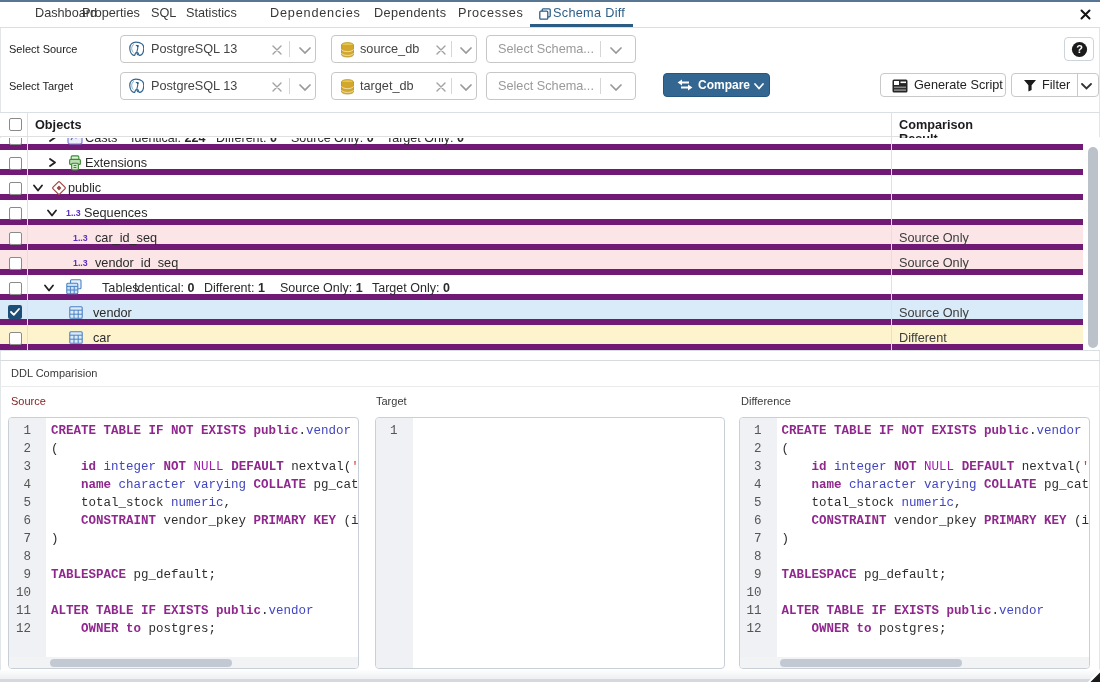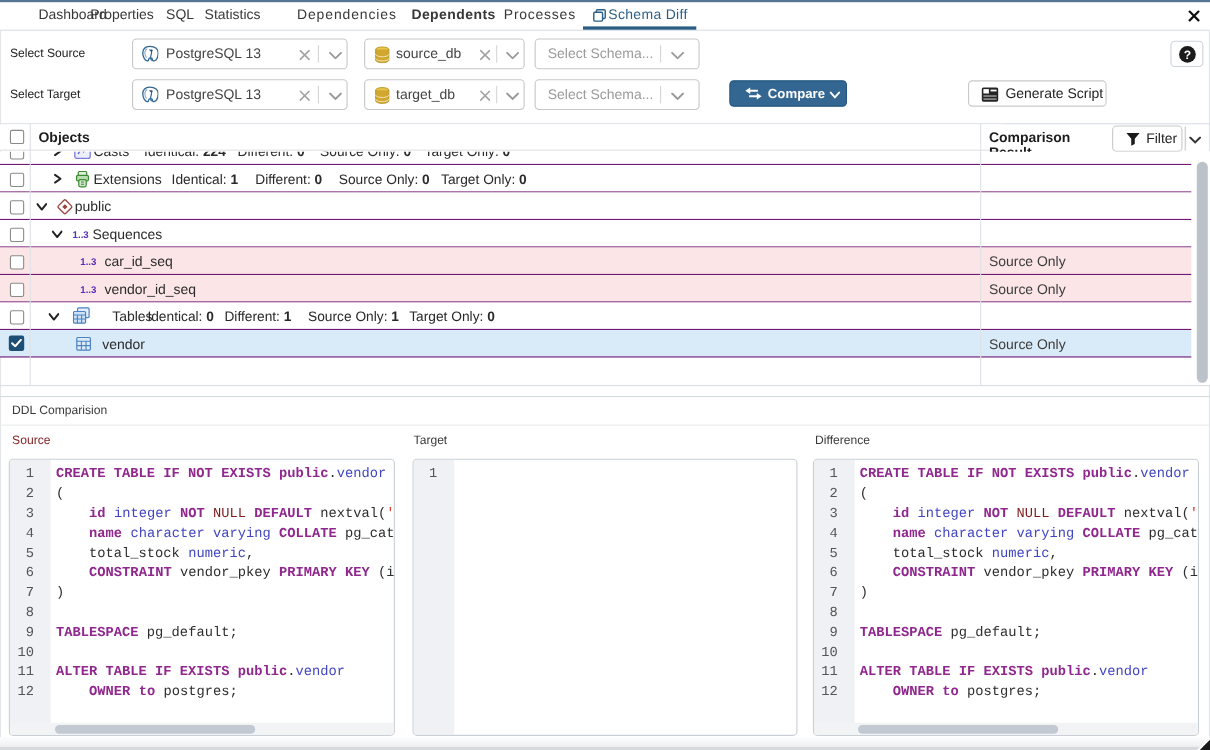--- a/index.html
+++ b/index.html
@@ -15,50 +15,50 @@
   .lbl { position:absolute; font-size:11px; color:#222; }
   .combo { position:absolute; height:28px; background:#fff; border:1px solid #c7c7c7; border-radius:4px; }
   .combo .txt { position:absolute; top:0; line-height:26px; font-size:12.7px; color:#444; white-space:nowrap; }
   .combo .ph { color:#9a9a9a; }
   .sep { position:absolute; width:1px; height:16px; top:5px; background:#d6d6d6; }
   .btn { position:absolute; height:24px; border-radius:4px; border:1px solid #c9c9c9; background:#fff; }
   .btn .txt { position:absolute; top:0; line-height:22px; font-size:12.7px; white-space:nowrap; }
   
   .hdrtext { position:absolute; font-weight:bold; font-size:12.7px; color:#1c1c1c; }
   .cb { position:absolute; width:13px; height:13px; border:1px solid #8a8a8a; border-radius:2px; background:#fff; }
-  .row { position:relative; width:1100px; height:25px; border-bottom:1px solid #701a75; background:#fff; }
+  .row { position:relative; width:1100px; height:25px; border-bottom:6px solid #701a75; background:#fff; }
   .row .nm { position:absolute; top:0; line-height:27px; font-size:12.7px; color:#2a2a2a; white-space:nowrap; }
   .row .st { position:absolute; top:0; line-height:27px; font-size:12.5px; color:#2a2a2a; white-space:nowrap; }
   .row .st b { font-weight:bold; }
   .row .res { position:absolute; left:899px; top:0; line-height:27px; font-size:12.7px; color:#3c3c3c; }
   .g { display:inline-block; }
   
   .panel { position:absolute; top:417px; height:252px; background:#fff; border:1px solid #c9cfd7; border-radius:4px; overflow:hidden; }
   .gutter { position:absolute; left:0; top:0; bottom:0; width:37px; background:#f0f1f4; }
   .lnums { position:absolute; left:0; top:4px; width:22px; text-align:right; font-family:"Liberation Mono", monospace; font-size:12.5px; line-height:18px; color:#555; }
   .code { position:absolute; left:42px; top:4px; font-family:"Liberation Mono", monospace; font-size:12.5px; line-height:18px; color:#2e2e2e; white-space:pre; }
   .k { color:#90278e; font-weight:bold; }
   .t { color:#4145c0; }
-  .a { color:#7f1d1d; }
+  .a { color:#a21caf; }
   .s { color:#d8402f; }
   .hthumb { position:absolute; height:8px; border-radius:4px; background:#c3c9d2; }
   #edges { left:0; top:28px; width:1100px; height:654px; border-left:1px solid #e3e6e9; border-right:1px solid #e3e6e9; pointer-events:none; }
 </style>
 </head>
 <body>
 <div class="abs" id="edges"></div>
 
 <div class="abs" id="topbar"></div>
 <div class="abs" id="tab-underline"></div>
 <div class="tab" style="left:11px;margin-left:24px;">Dashboard</div>
 <div class="tab" style="left:82px;">Properties</div>
 <div class="tab" style="left:151px;">SQL</div>
 <div class="tab" style="left:186px;">Statistics</div>
 <div class="tab" style="left:270px; letter-spacing:0.8px;">Dependencies</div>
-<div class="tab" style="left:374px; letter-spacing:0.4px;font-weight:bold;">Dependents</div>
+<div class="tab" style="left:374px; letter-spacing:0.4px;">Dependents</div>
 <div class="tab" style="left:458px; letter-spacing:0.7px;">Processes</div>
 <div class="tab" id="tab-active" style="left:553px; letter-spacing:0.3px;">Schema Diff</div>
 <svg class="abs" style="left:539px; top:8px;" width="12" height="12" viewBox="0 0 12 12" stroke="#2c5f87" stroke-width="1.3">
     <rect x="3.2" y="0.8" width="8" height="8" rx="1" fill="none"></rect>
     <rect x="0.8" y="3.2" width="8" height="8" rx="1" fill="#fff"></rect>
   </svg>
 <svg class="abs" style="left:1080px; top:9px;" width="11" height="11" viewBox="0 0 11 11" stroke="#111" stroke-width="2" stroke-linecap="round">
     <path d="M1.5 1.5 L9.5 9.5 M9.5 1.5 L1.5 9.5"></path>
   </svg>
 
@@ -160,21 +160,21 @@
 <div class="btn" style="left:880px; top:73px; width:126px;">
   <svg class="abs" style="left:11px; top:5px;" width="16" height="14" viewBox="0 0 16 14">
     <rect x="0.5" y="0.5" width="15" height="13" rx="1.5" fill="#262626"></rect>
     <rect x="2" y="2" width="5" height="4" fill="#fff"></rect>
     <rect x="8.5" y="2.5" width="5.5" height="1.6" fill="#fff"></rect>
     <rect x="2" y="7.5" width="12" height="1.6" fill="#888"></rect>
     <rect x="2" y="10.3" width="12" height="1.6" fill="#888"></rect>
   </svg>
   <div class="txt" style="left:33px; color:#222;">Generate Script</div>
 </div>
-<div class="btn" style="left:1011px; top:73px; width:64px;margin-top:41px;">
+<div class="btn" style="left:1011px; top:73px; width:88px;">
   <svg class="abs" style="left:11px; top:5px;" width="14" height="14" viewBox="0 0 14 14">
       <path d="M1 1 h12 L8.6 6.2 V11 L5.4 12.6 V6.2 Z" fill="#1b1b1b"></path>
     </svg>
   <div class="txt" style="left:30px; color:#222;">Filter</div>
   <div class="sep" style="left:65px; top:0; height:22px; background:#c9c9c9;"></div>
   <svg class="abs" style="left:69px; top:9px;" width="11" height="7" viewBox="0 0 11 7" fill="none" stroke="#333" stroke-width="1.8" stroke-linecap="round">
       <path d="M1 1 L5.5 5.5 L10 1"></path>
     </svg>
 </div>
 
@@ -207,21 +207,20 @@
     <svg class="abs" style="left:48px; top:8px;" width="9" height="9" viewBox="0 0 9 9" fill="none" stroke="#222" stroke-width="1.8" stroke-linecap="round" stroke-linejoin="round">
           <path d="M2 1 L7 4.5 L2 8"></path>
         </svg>
     <svg class="abs" style="left:67px; top:5px;" width="16" height="16" viewBox="0 0 16 16">
           <rect x="4.2" y="0.9" width="7.6" height="4.6" rx="1" fill="#dff0da" stroke="#3d8b35" stroke-width="1.1"></rect>
           <rect x="2.6" y="4.4" width="10.8" height="5" rx="1" fill="#b9dcb1" stroke="#3d8b35" stroke-width="1.1"></rect>
           <rect x="4.6" y="8.3" width="6.8" height="6.6" rx="1.4" fill="#cfe8c8" stroke="#3d8b35" stroke-width="1.1"></rect>
           <path d="M6.6 10.5 h2.8 M6.6 12.5 h2.8" stroke="#3d8b35" stroke-width="1"></path>
         </svg>
     <div class="nm" style="left:85px;">Extensions</div>
-    <div class="st" style="left:156px;"><span class="g" style="width:76px;">Identical: <b>1</b></span><span class="g" style="width:76px;">Different: <b>0</b></span><span class="g" style="width:93px;">Source Only: <b>0</b></span><span class="g">Target Only: <b>0</b></span></div>
   </div>
   <div class="row">
     <div class="cb" style="left:9px; top:7px;"></div>
     <svg class="abs" style="left:33px; top:9px;" width="10" height="8" viewBox="0 0 10 8" fill="none" stroke="#222" stroke-width="1.8" stroke-linecap="round" stroke-linejoin="round">
           <path d="M1 1.5 L5 6.5 L9 1.5"></path>
         </svg>
     <svg class="abs" style="left:51px; top:5px;" width="16" height="16" viewBox="0 0 16 16">
           <rect x="3.2" y="3.2" width="9.6" height="9.6" rx="1.2" fill="#fff" stroke="#9c463e" stroke-width="1.2" transform="rotate(45 8 8)"></rect>
           <rect x="6.3" y="6.3" width="3.4" height="3.4" fill="#9c463e" transform="rotate(45 8 8)"></rect>
         </svg>
@@ -264,20 +263,29 @@
     <div class="abs" style="left:8px; top:5px; width:14px; height:14px; border-radius:2px; background:#1d4e75;"></div>
     <svg class="abs" style="left:10px; top:8px;" width="10" height="8" viewBox="0 0 10 8" fill="none" stroke="#fff" stroke-width="1.8" stroke-linecap="round" stroke-linejoin="round">
           <path d="M1 4 L3.8 6.8 L9 1"></path>
         </svg>
     <svg class="abs" style="left:69px; top:6px;" width="14" height="13" viewBox="0 0 14 13">
           <rect x="0.8" y="0.8" width="12.4" height="11.4" rx="1" fill="#ddebf9" stroke="#4b83c3" stroke-width="1.1"></rect>
           <path d="M0.8 4.2 H13.2 M5 4.2 V12.2 M9.2 4.2 V12.2 M0.8 8.2 H13.2" stroke="#4b83c3" stroke-width="1" fill="none"></path>
         </svg>
     <div class="nm" style="left:93px;">vendor</div>
     <div class="res">Source Only</div>
+  </div>
+  <div class="row" style="background:#fdf4cd;">
+    <div class="cb" style="left:9px; top:7px;"></div>
+    <svg class="abs" style="left:69px; top:6px;" width="14" height="13" viewBox="0 0 14 13">
+          <rect x="0.8" y="0.8" width="12.4" height="11.4" rx="1" fill="#ddebf9" stroke="#4b83c3" stroke-width="1.1"></rect>
+          <path d="M0.8 4.2 H13.2 M5 4.2 V12.2 M9.2 4.2 V12.2 M0.8 8.2 H13.2" stroke="#4b83c3" stroke-width="1" fill="none"></path>
+        </svg>
+    <div class="nm" style="left:93px;">car</div>
+    <div class="res">Different</div>
   </div>
 </div>
 </div>
 
 <div class="abs" style="left:1083px; top:137px; width:17px; height:213px; background:#fff;"></div>
 <div class="abs" style="left:0; top:350px; width:1100px; height:1px; background:#dadfe4;"></div>
 <div class="abs" style="left:1088px; top:147px; width:9.5px; height:201px; border-radius:5px; background:#bcc2c9;"></div>
 
 <div class="abs" style="left:0; top:360px; width:1100px; height:1px; background:#d6dbdf;"></div>
 <div class="lbl" style="left:11px; top:367px; color:#3a3a3a;">DDL Comparision</div>

